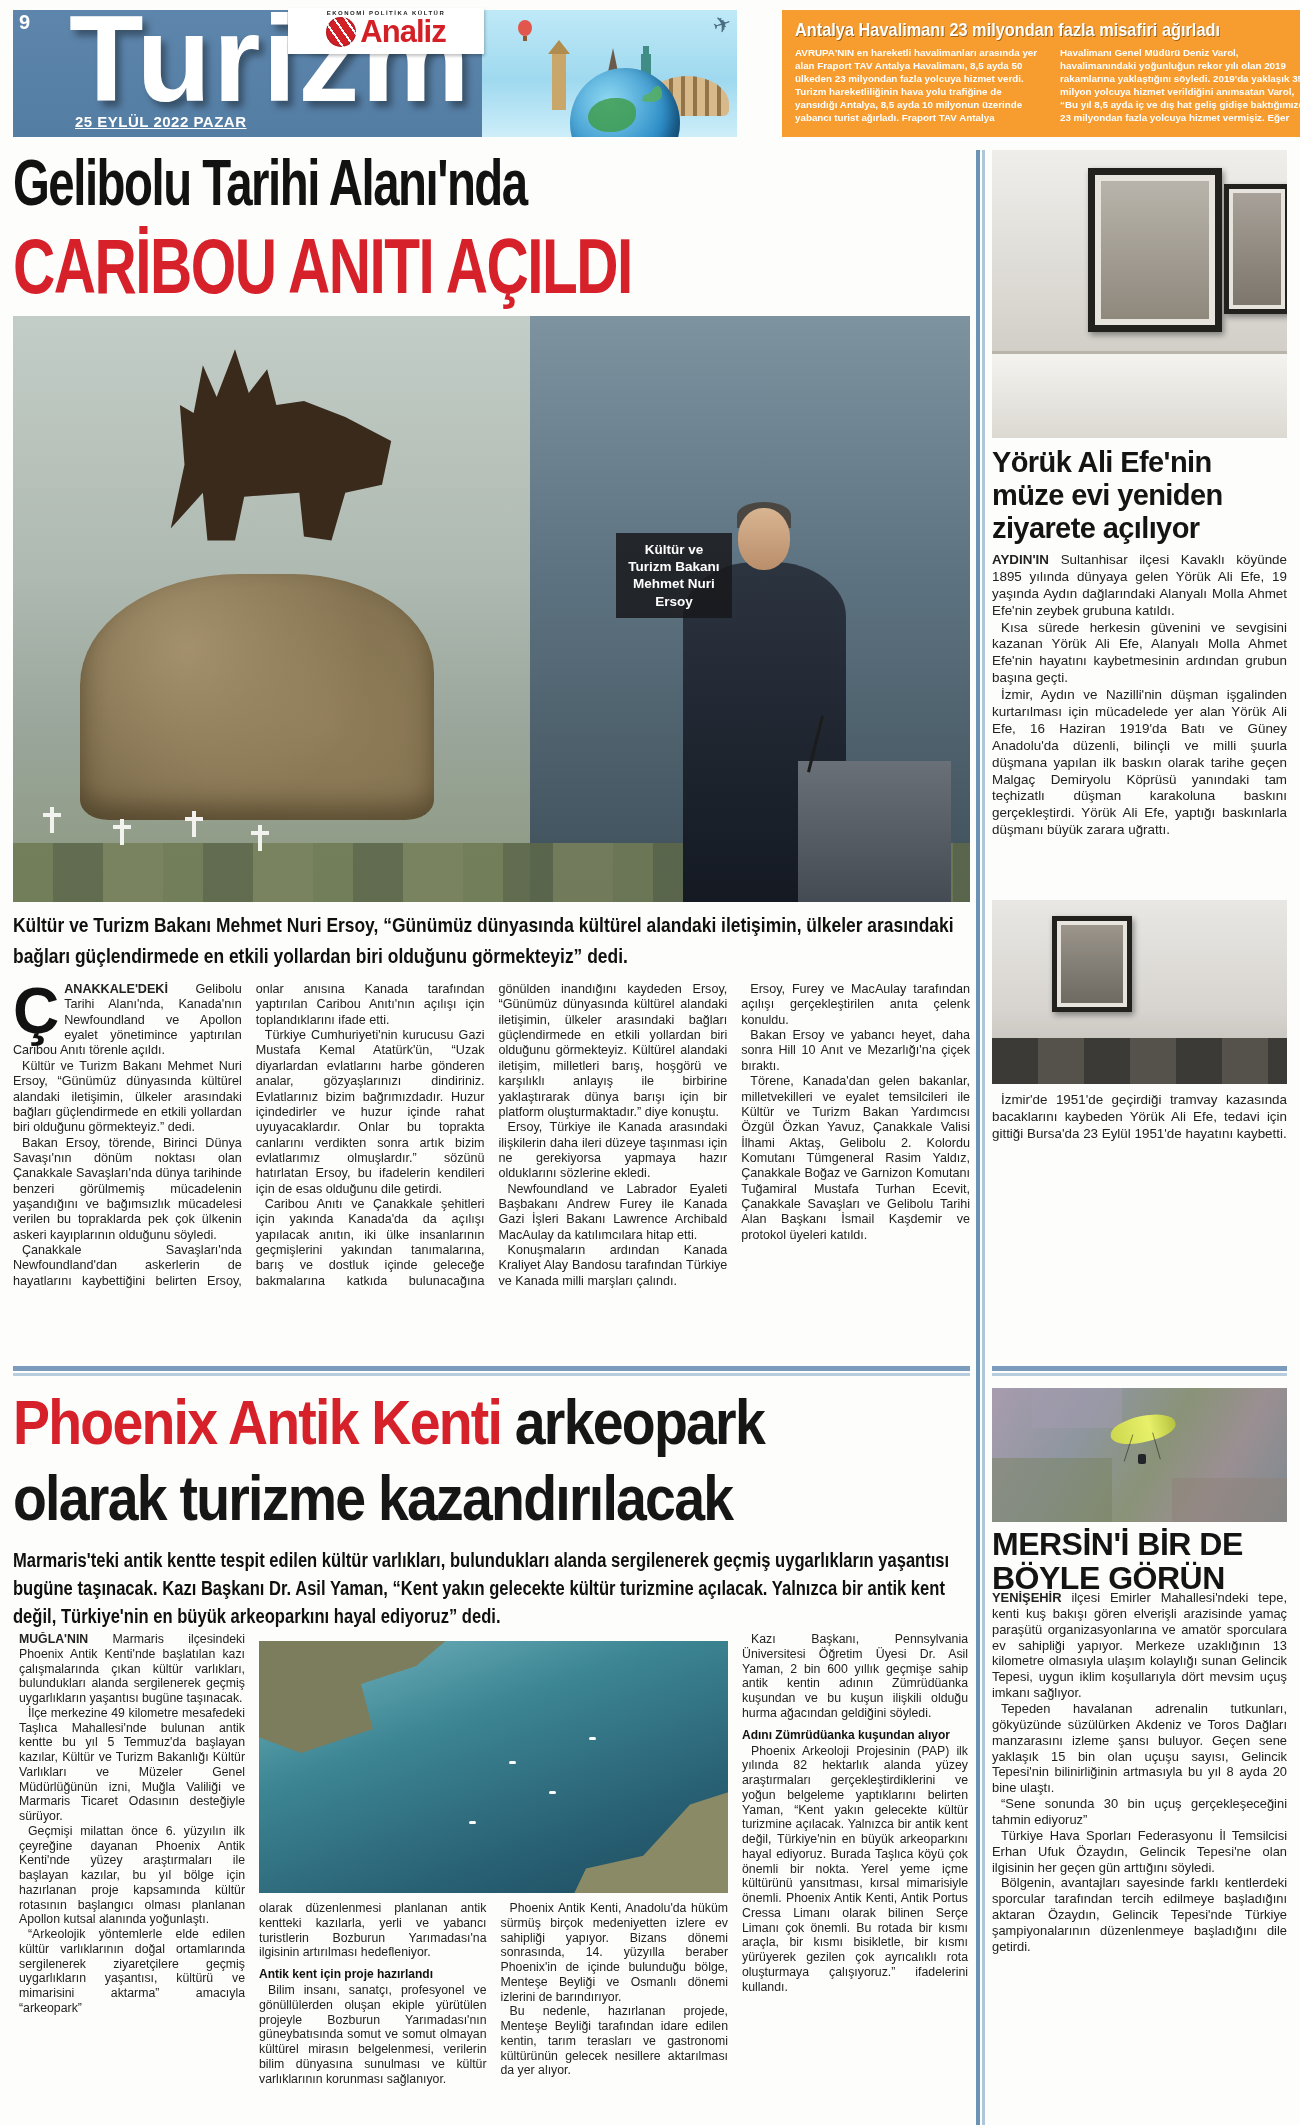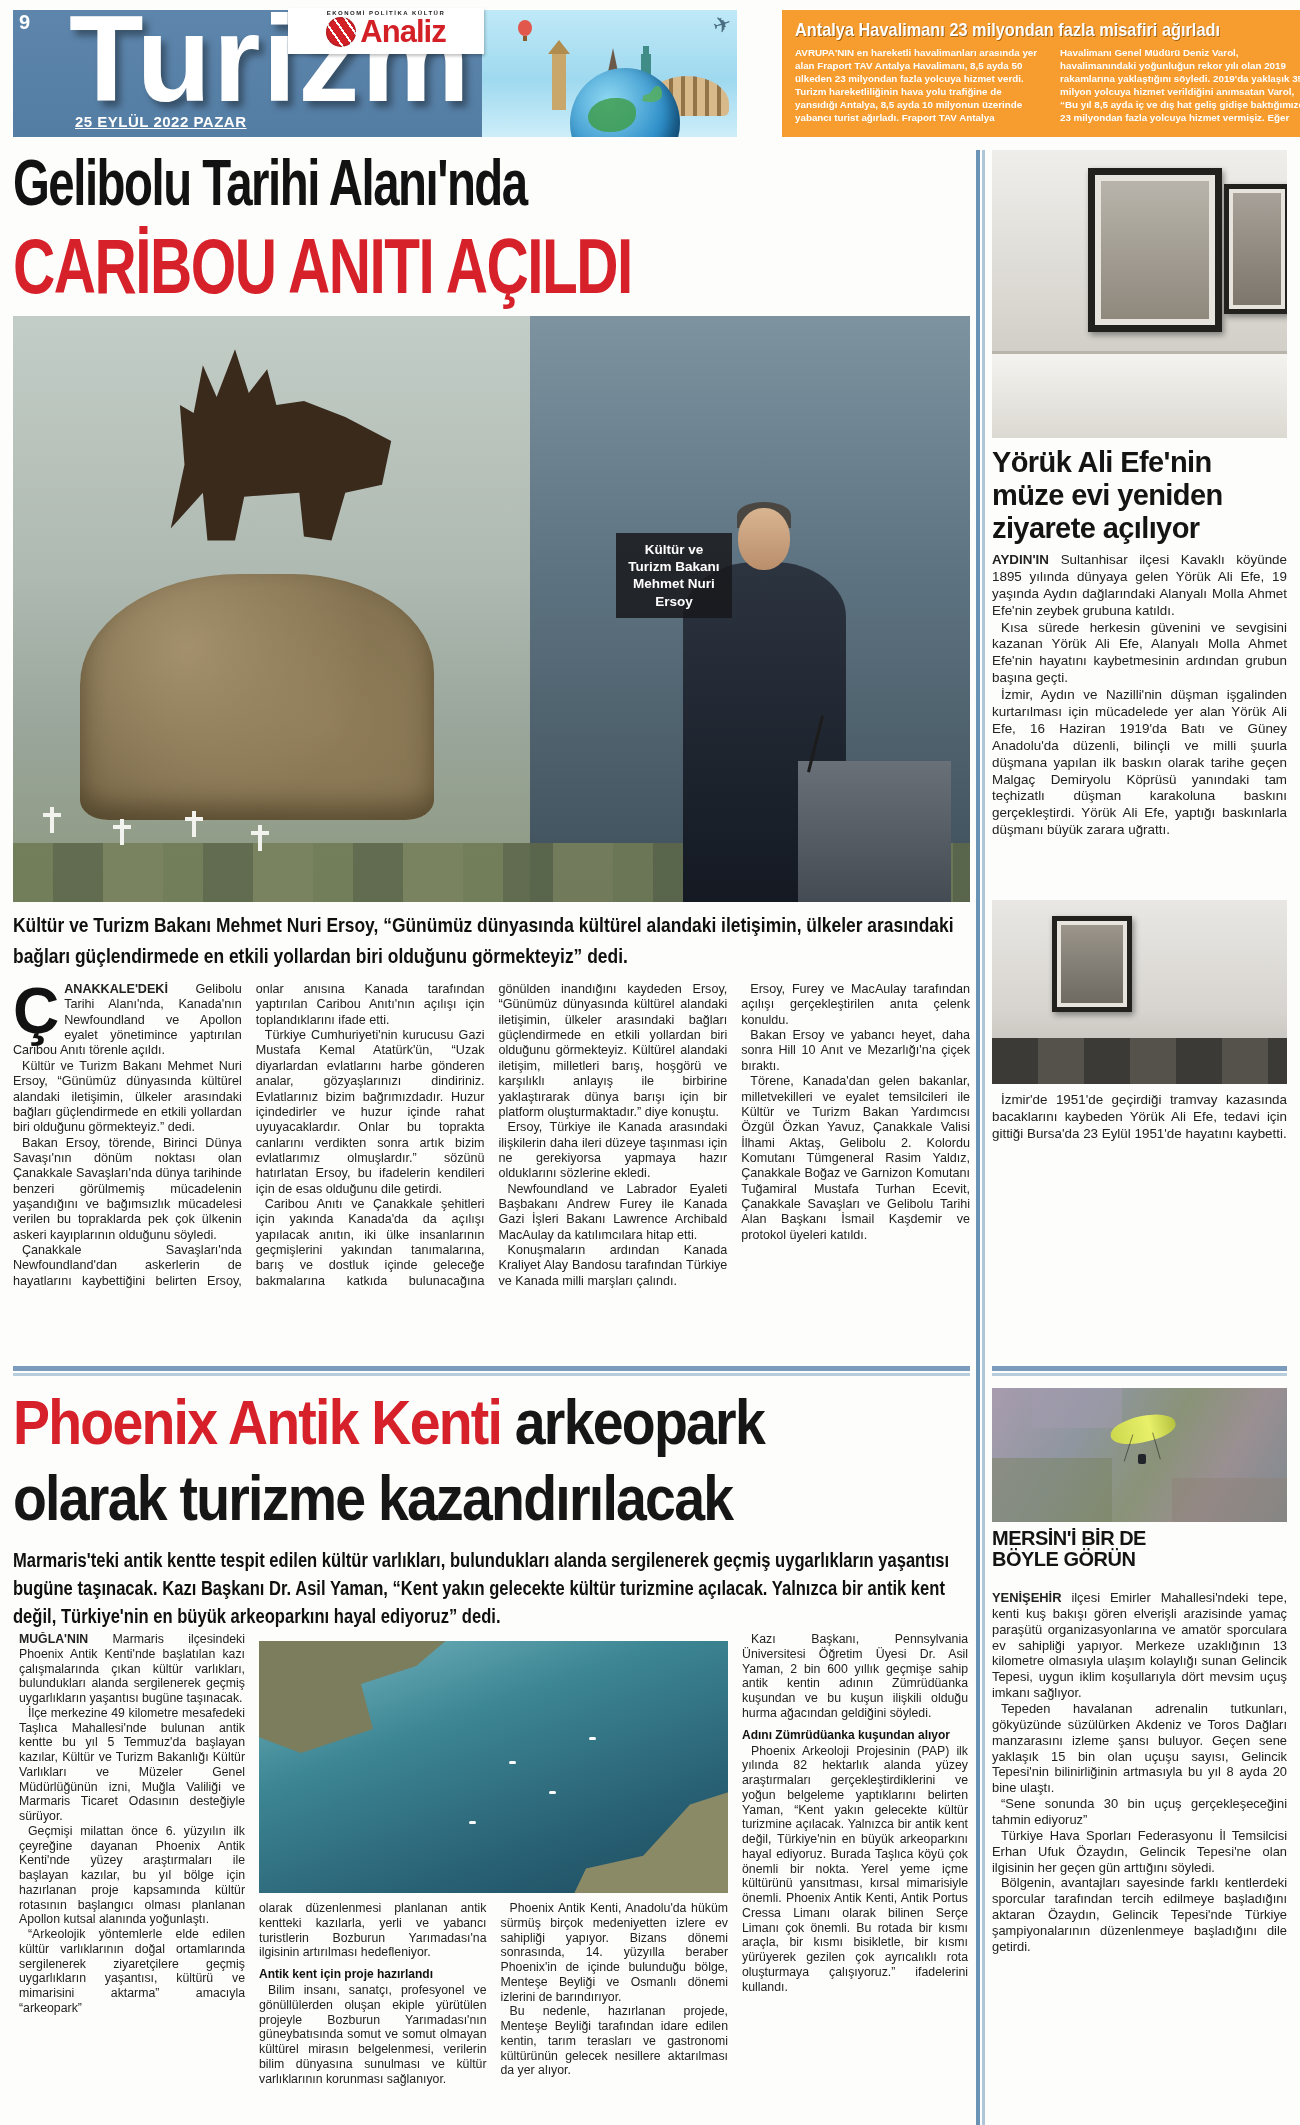--- a/index.html
+++ b/index.html
@@ -143,21 +143,21 @@
   .sb-hdiv{top:1366px;}
   .sb-photo3{top:1388px;height:134px;overflow:hidden;
      background:linear-gradient(120deg,#a89cae 0%,#8f96a0 30%,#8a9378 55%,#9a8f92 75%,#7e8a90 100%);}
   .patch{position:absolute;opacity:.5;}
   .canopy{position:absolute;left:118px;top:28px;width:66px;height:26px;border-radius:50% 50% 45% 45%;
           background:linear-gradient(90deg,#cdd84e,#e8f06a 60%,#b5c23e);transform:rotate(-12deg);}
   .pilot{position:absolute;left:146px;top:66px;width:8px;height:10px;background:#22262b;border-radius:2px;}
   .line-l,.line-r{position:absolute;width:1px;height:28px;background:rgba(30,30,30,.55);}
   .line-l{left:136px;top:46px;transform:rotate(18deg);}
   .line-r{left:164px;top:44px;transform:rotate(-16deg);}
-  .sb-h2{top:1528px;font-size:20px;font-weight:900;letter-spacing:-.5px;line-height:1.05;color:#141414;}
+  .sb-h2{top:1528px;font-size:32px;font-weight:900;letter-spacing:-.5px;line-height:1.05;color:#141414;}
   .sb-t3{top:1590px;height:535px;overflow:hidden;font-size:12.9px;line-height:1.23;text-align:justify;color:#222;}
 </style>
 </head>
 <body>
 
 <div class="abs banner">
   <div class="abs pagenum">9</div>
   <div class="abs sectitle">Turizm</div>
   <div class="abs edition-date">25 EYLÜL 2022 PAZAR</div>
   <div class="abs collage">

